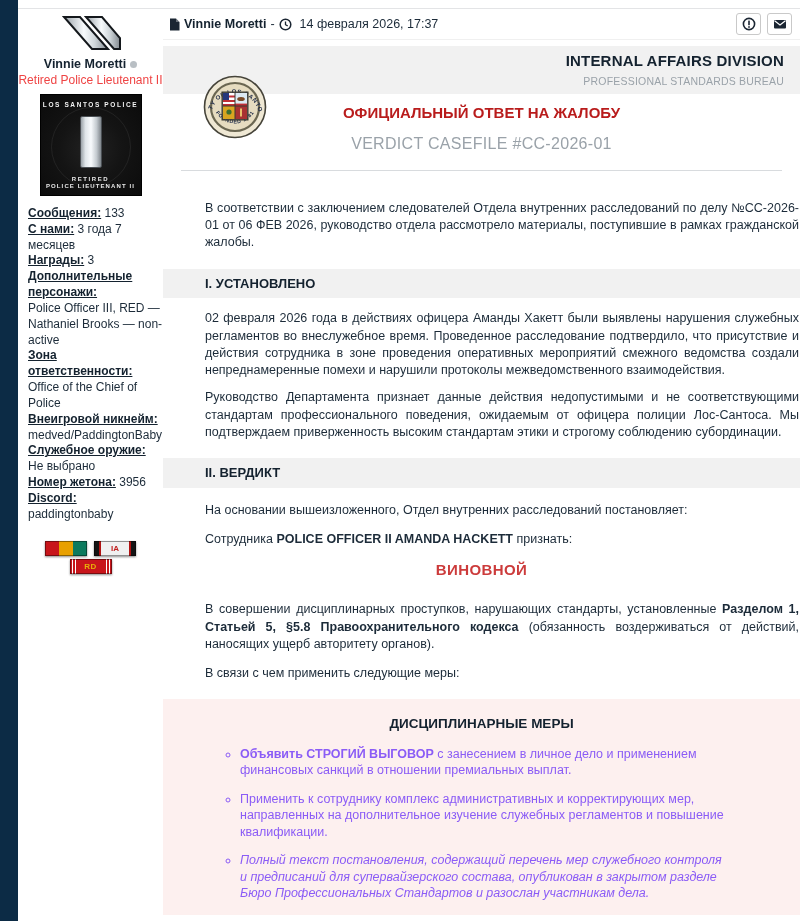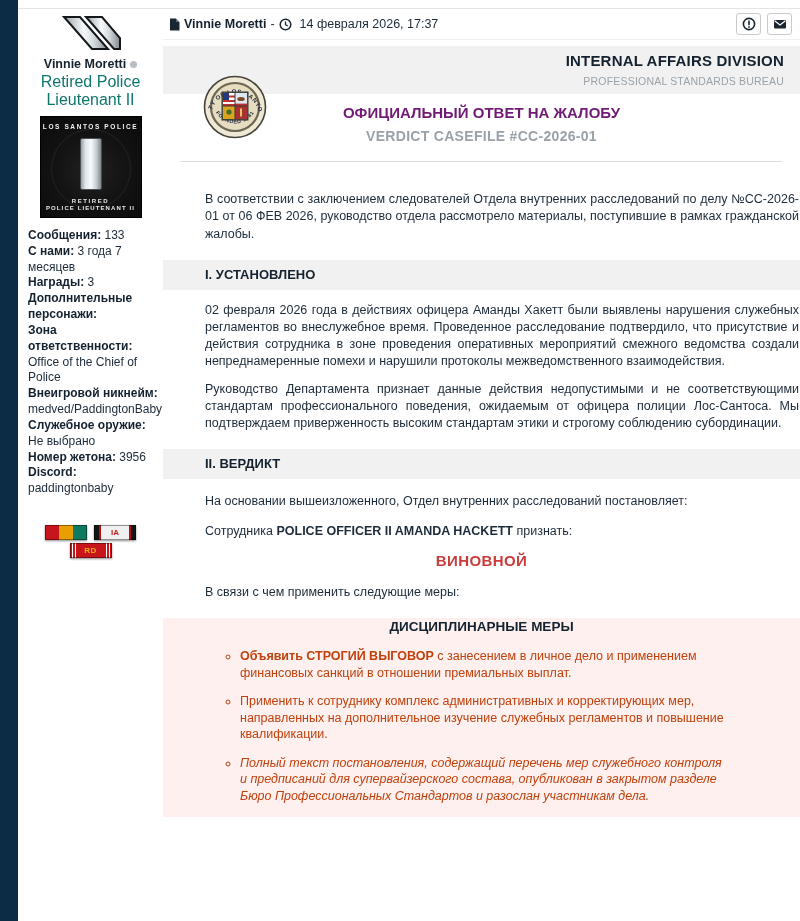--- a/index.html
+++ b/index.html
@@ -7,35 +7,35 @@
   .page{position:relative;width:800px;height:921px;background:#fff;}
   .navy-strip{position:absolute;left:0;top:0;width:18px;height:921px;background:#0c2b45;}
   .top-rule{position:absolute;left:18px;right:0;top:8px;border-top:1px solid #e3e4e6;}
 
   
   .sidebar{position:absolute;left:18px;top:9px;width:145px;background:#fff;text-align:center;}
   .avatar{width:62px;height:36px;margin:6px auto 0;display:block;cursor:pointer;}
   .username-row{margin-top:6px;font-size:12.5px;font-weight:bold;color:#14222f;}
   .username{cursor:pointer;}
   .status-dot{display:inline-block;width:7px;height:7px;border-radius:50%;background:#b9bfc4;margin-left:4px;}
-  .rank{font-size:16px;margin-top:2px;color:#0f766e;}
+  .rank{font-size:12px;margin-top:2px;color:#ef4444;}
   .badge{position:relative;width:102px;height:102px;margin:7px auto 0;
     background:radial-gradient(circle at 50% 54%,#222 0%,#141414 42%,#0a0a0a 100%);
     display:flex;flex-direction:column;align-items:center;box-shadow:inset 0 0 0 1px #000;}
   .badge:after{content:"";position:absolute;left:11px;top:13px;width:78px;height:78px;border-radius:50%;
     border:1px solid rgba(255,255,255,.07);}
   .badge-top{margin-top:7px;font-size:6.5px;font-weight:bold;letter-spacing:1.6px;color:#f2f2f2;}
   .badge-bar{flex:1;display:flex;align-items:center;}
   .badge-bar span{display:block;width:20px;height:50px;border-radius:2px;border:1px solid #4a4f54;
     background:linear-gradient(90deg,#9aa2a8 0%,#dfe5e9 22%,#f8fbfd 50%,#c3cacf 78%,#7f868c 100%);}
   .badge-b1{font-size:6px;font-weight:bold;letter-spacing:1.6px;color:#e9e9e9;}
   .badge-b2{font-size:6px;font-weight:bold;letter-spacing:1.1px;color:#e9e9e9;margin:1px 0 7px;}
   .stats{margin:10px 0 0 10px;text-align:left;font-size:12px;line-height:1.32;color:#1c2b39;}
-  .stat b{color:#14222f;}
-  .ribbons{margin-top:28px;}
+  .stat b{color:#14222f;text-decoration:underline;}
+  .ribbons{margin-top:18px;}
   .ribbon-row{display:flex;justify-content:center;gap:7px;margin-top:3px;}
   .ribbon{width:42px;height:15px;display:flex;align-items:center;justify-content:center;
     box-shadow:inset 0 0 0 1px rgba(0,0,0,.4),0 1px 2px rgba(0,0,0,.45);font-weight:bold;font-size:8px;}
   .r-tricolor{background:linear-gradient(90deg,#c8151b 0 33%,#e8a000 33% 66%,#0c7a5e 66% 100%);}
   .r-ia{background:linear-gradient(90deg,#151515 0 12%,#b11212 12% 17%,#f0f0f0 17% 83%,#b11212 83% 88%,#151515 88% 100%);color:#c02020;}
   .r-rd{background:linear-gradient(90deg,#c8151b 0 5%,#fff 5% 8%,#c8151b 8% 11%,#fff 11% 14%,#c8151b 14% 86%,#fff 86% 89%,#c8151b 89% 92%,#fff 92% 95%,#c8151b 95% 100%);color:#e8b00a;letter-spacing:.5px;}
 
   
   .content{position:absolute;left:163px;top:9px;width:637px;}
   .post-bar{height:30px;display:flex;align-items:center;padding:0 8px 0 6px;border-bottom:1px solid #f0f0f0;font-size:12.5px;}
@@ -45,33 +45,33 @@
   .bar-actions{margin-left:auto;display:flex;gap:6px;}
   .bar-btn{width:25px;height:22px;background:#fff;border:1px solid #c9c9c9;border-radius:3px;
     display:flex;align-items:center;justify-content:center;padding:0;cursor:pointer;}
 
   .doc{position:relative;background:#fff;font-size:12.5px;line-height:1.38;}
   .doc-band{margin-top:6px;height:48px;background:#f1f1f1;display:flex;flex-direction:column;
     justify-content:center;align-items:flex-end;padding-right:16px;box-sizing:border-box;}
   .org{font-size:15px;font-weight:bold;color:#14222f;letter-spacing:.2px;}
   .org-sub{font-size:10.5px;color:#9aa2a9;margin-top:2px;letter-spacing:.2px;text-align:center;}
   .seal{position:absolute;left:40px;top:28px;z-index:2;}
-  .doc-title{margin-top:9px;text-align:center;font-size:15px;font-weight:bold;color:#701a75;}
-  .doc-subtitle{margin-top:3px;text-align:center;font-size:14px;color:#9aa2a9;letter-spacing:.3px;font-weight:bold;}
+  .doc-title{margin-top:9px;text-align:center;font-size:15px;font-weight:bold;color:#b91c1c;}
+  .doc-subtitle{margin-top:9px;text-align:center;font-size:16px;color:#9aa2a9;letter-spacing:.3px;}
   .doc hr{border:none;border-top:1px solid #d8dbde;margin:15px 18px 0;}
   .doc p{margin:0;padding:0 1px 0 42px;text-align:justify;}
   .p-intro{margin-top:29px !important;}
   .section-band{margin-top:17px;background:#f1f1f1;padding:6px 15px 6px 42px;font-size:13px;font-weight:bold;color:#14222f;}
   .mt12{margin-top:12px !important;} .mt10{margin-top:10px !important;} .mt14{margin-top:14px !important;}
   .mt22{margin-top:21px !important;}
   .verdict{margin-top:11px;text-align:center;font-size:15px;font-weight:bold;color:#cc3b3b;letter-spacing:.4px;}
-  .measures{margin-top:17px;background:#fdf0ef;padding:0 0 13px;}
+  .measures{margin-top:17px;background:#fdf0ef;padding:16px 0 13px;}
   .measures-title{text-align:center;font-size:13.5px;font-weight:bold;color:#14222f;}
   .measures ul{margin:9px 70px 0 55px;padding-left:22px;list-style-type:circle;}
-  .measures li{margin-top:12px;line-height:1.32;text-align:left;color:#c2410c;}
+  .measures li{margin-top:12px;line-height:1.32;text-align:left;color:#8b5cf6;}
   .measures li.it{font-style:italic;}
   .icon{display:block;}
 </style>
 </head>
 <body>
 
 <div class="page">
   <div class="navy-strip"></div>
   <div class="top-rule"></div>
 
@@ -100,20 +100,21 @@
         </div>
       <div class="badge-b1">RETIRED</div>
       <div class="badge-b2">POLICE LIEUTENANT II</div>
     </div>
 
     <div class="stats">
       <div class="stat"><b>Сообщения:</b> <span>133</span></div>
       <div class="stat"><b>С нами:</b> <span>3 года 7 месяцев</span></div>
       <div class="stat"><b>Награды:</b> <span>3</span></div>
       <div class="stat"><b>Дополнительные персонажи:</b> <span></span></div>
+      <div class="stat"><b></b> <span>Police Officer III, RED — Nathaniel Brooks — non-active</span></div>
       <div class="stat"><b>Зона ответственности:</b> <span>Office of the Chief of Police</span></div>
       <div class="stat"><b>Внеигровой никнейм:</b> <span>medved/PaddingtonBaby</span></div>
       <div class="stat"><b>Служебное оружие:</b> <span>Не выбрано</span></div>
       <div class="stat"><b>Номер жетона:</b> <span>3956</span></div>
       <div class="stat"><b>Discord:</b> <span>paddingtonbaby</span></div>
     </div>
 
     <div class="ribbons">
       <div class="ribbon-row">
         <div class="ribbon r-tricolor"></div>
@@ -202,20 +203,21 @@
       <div class="section-band">I. УСТАНОВЛЕНО</div>
       <p class="mt12">02 февраля 2026 года в действиях офицера Аманды Хакетт были выявлены нарушения служебных регламентов во внеслужебное время. Проведенное расследование подтвердило, что присутствие и действия сотрудника в зоне проведения оперативных мероприятий смежного ведомства создали непреднамеренные помехи и нарушили протоколы межведомственного взаимодействия.</p>
       <p class="mt10">Руководство Департамента признает данные действия недопустимыми и не соответствующими стандартам профессионального поведения, ожидаемым от офицера полиции Лос-Сантоса. Мы подтверждаем приверженность высоким стандартам этики и строгому соблюдению субординации.</p>
 
       <div class="section-band">II. ВЕРДИКТ</div>
       <p class="mt14">На основании вышеизложенного, Отдел внутренних расследований постановляет:</p>
       <p class="mt12"><span>Сотрудника </span><b>POLICE OFFICER II AMANDA HACKETT</b><span> признать:</span></p>
 
       <div class="verdict">ВИНОВНОЙ</div>
 
+      <p class="mt22"><span>В совершении дисциплинарных проступков, нарушающих стандарты, установленные </span><b>Разделом 1, Статьей 5, §5.8 Правоохранительного кодекса</b><span> (обязанность воздерживаться от действий, наносящих ущерб авторитету органов).</span></p>
       <p class="mt12">В связи с чем применить следующие меры:</p>
 
       <div class="measures">
         <div class="measures-title">ДИСЦИПЛИНАРНЫЕ МЕРЫ</div>
         <ul>
           <li><b>Объявить СТРОГИЙ ВЫГОВОР</b><span> с занесением в личное дело и применением финансовых санкций в отношении премиальных выплат.</span></li>
           <li><span>Применить к сотруднику комплекс административных и корректирующих мер, направленных на дополнительное изучение служебных регламентов и повышение квалификации.</span></li>
           <li class="it"><span>Полный текст постановления, содержащий перечень мер служебного контроля и предписаний для супервайзерского состава, опубликован в закрытом разделе Бюро Профессиональных Стандартов и разослан участникам дела.</span></li>
         </ul>
       </div>

